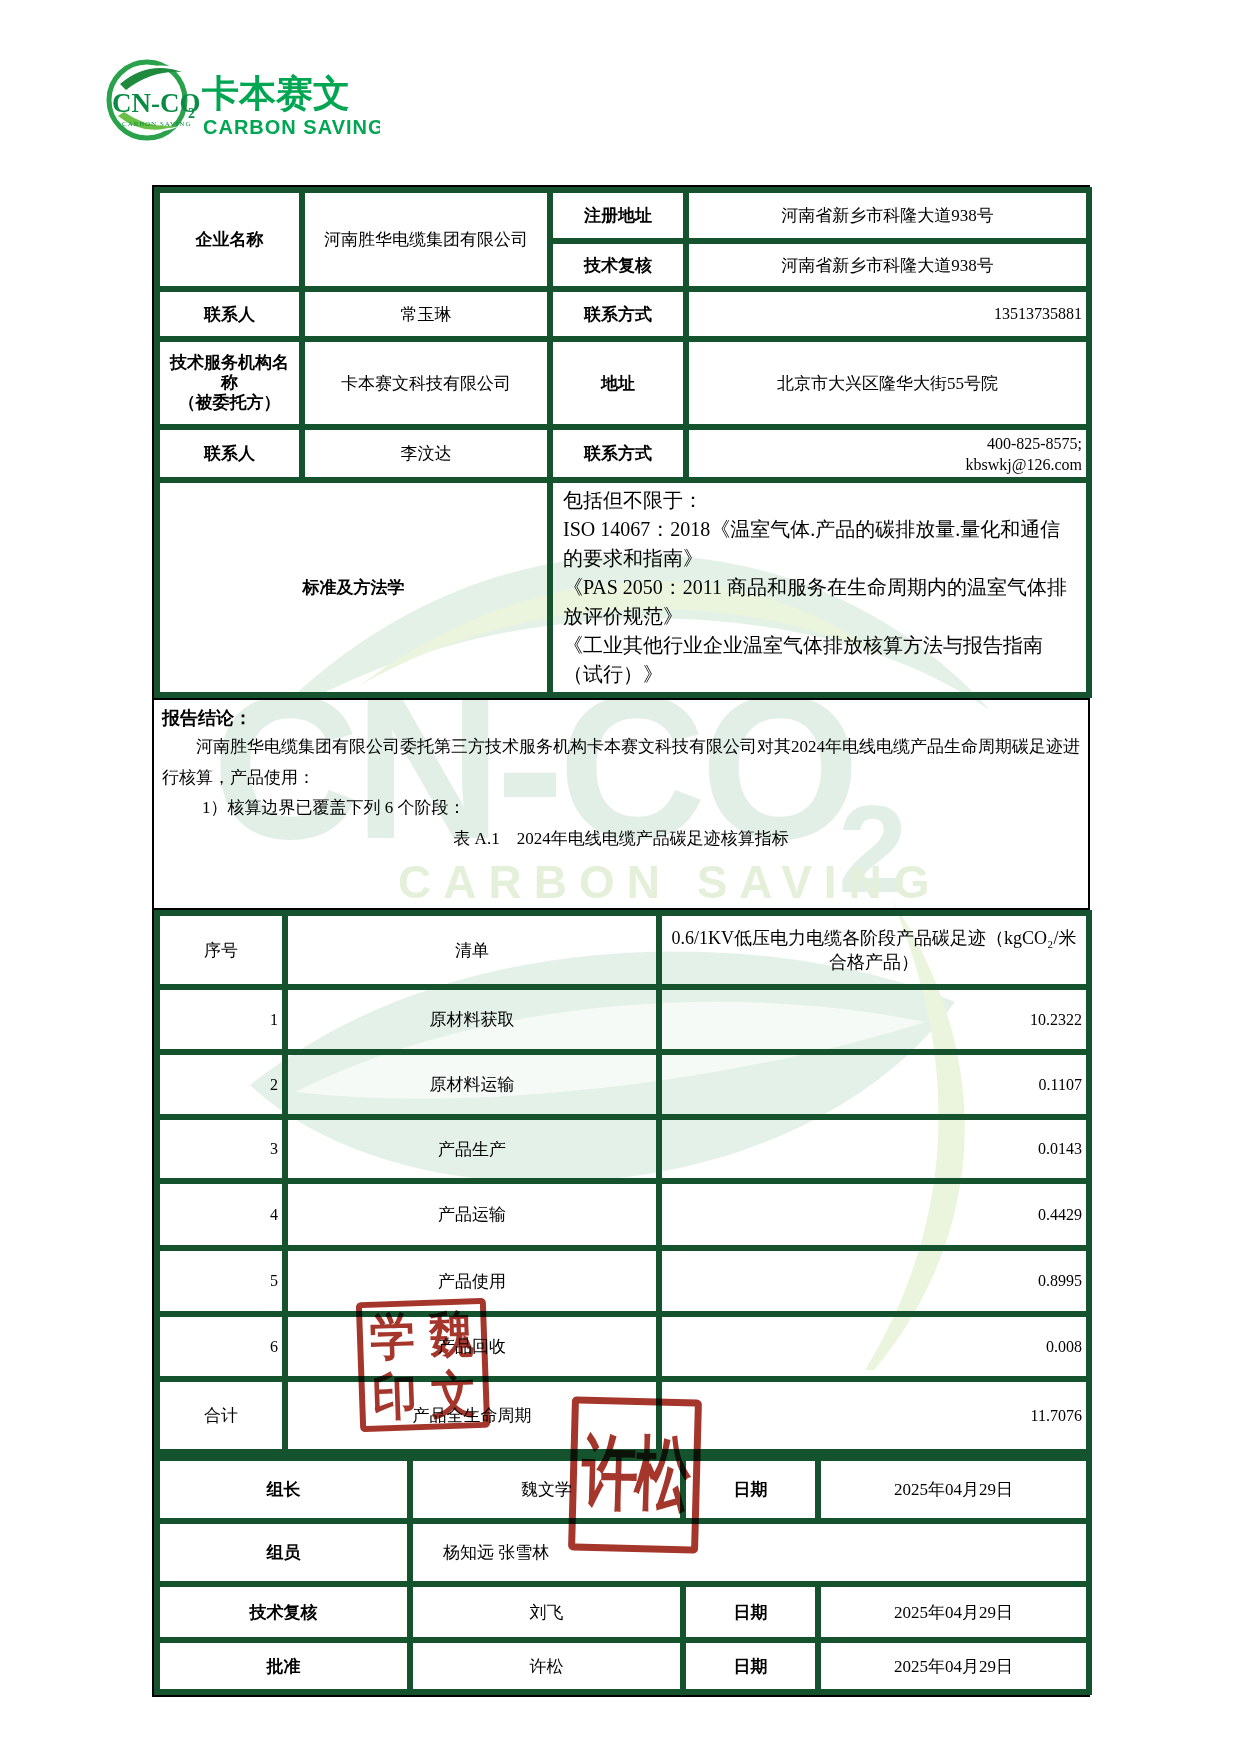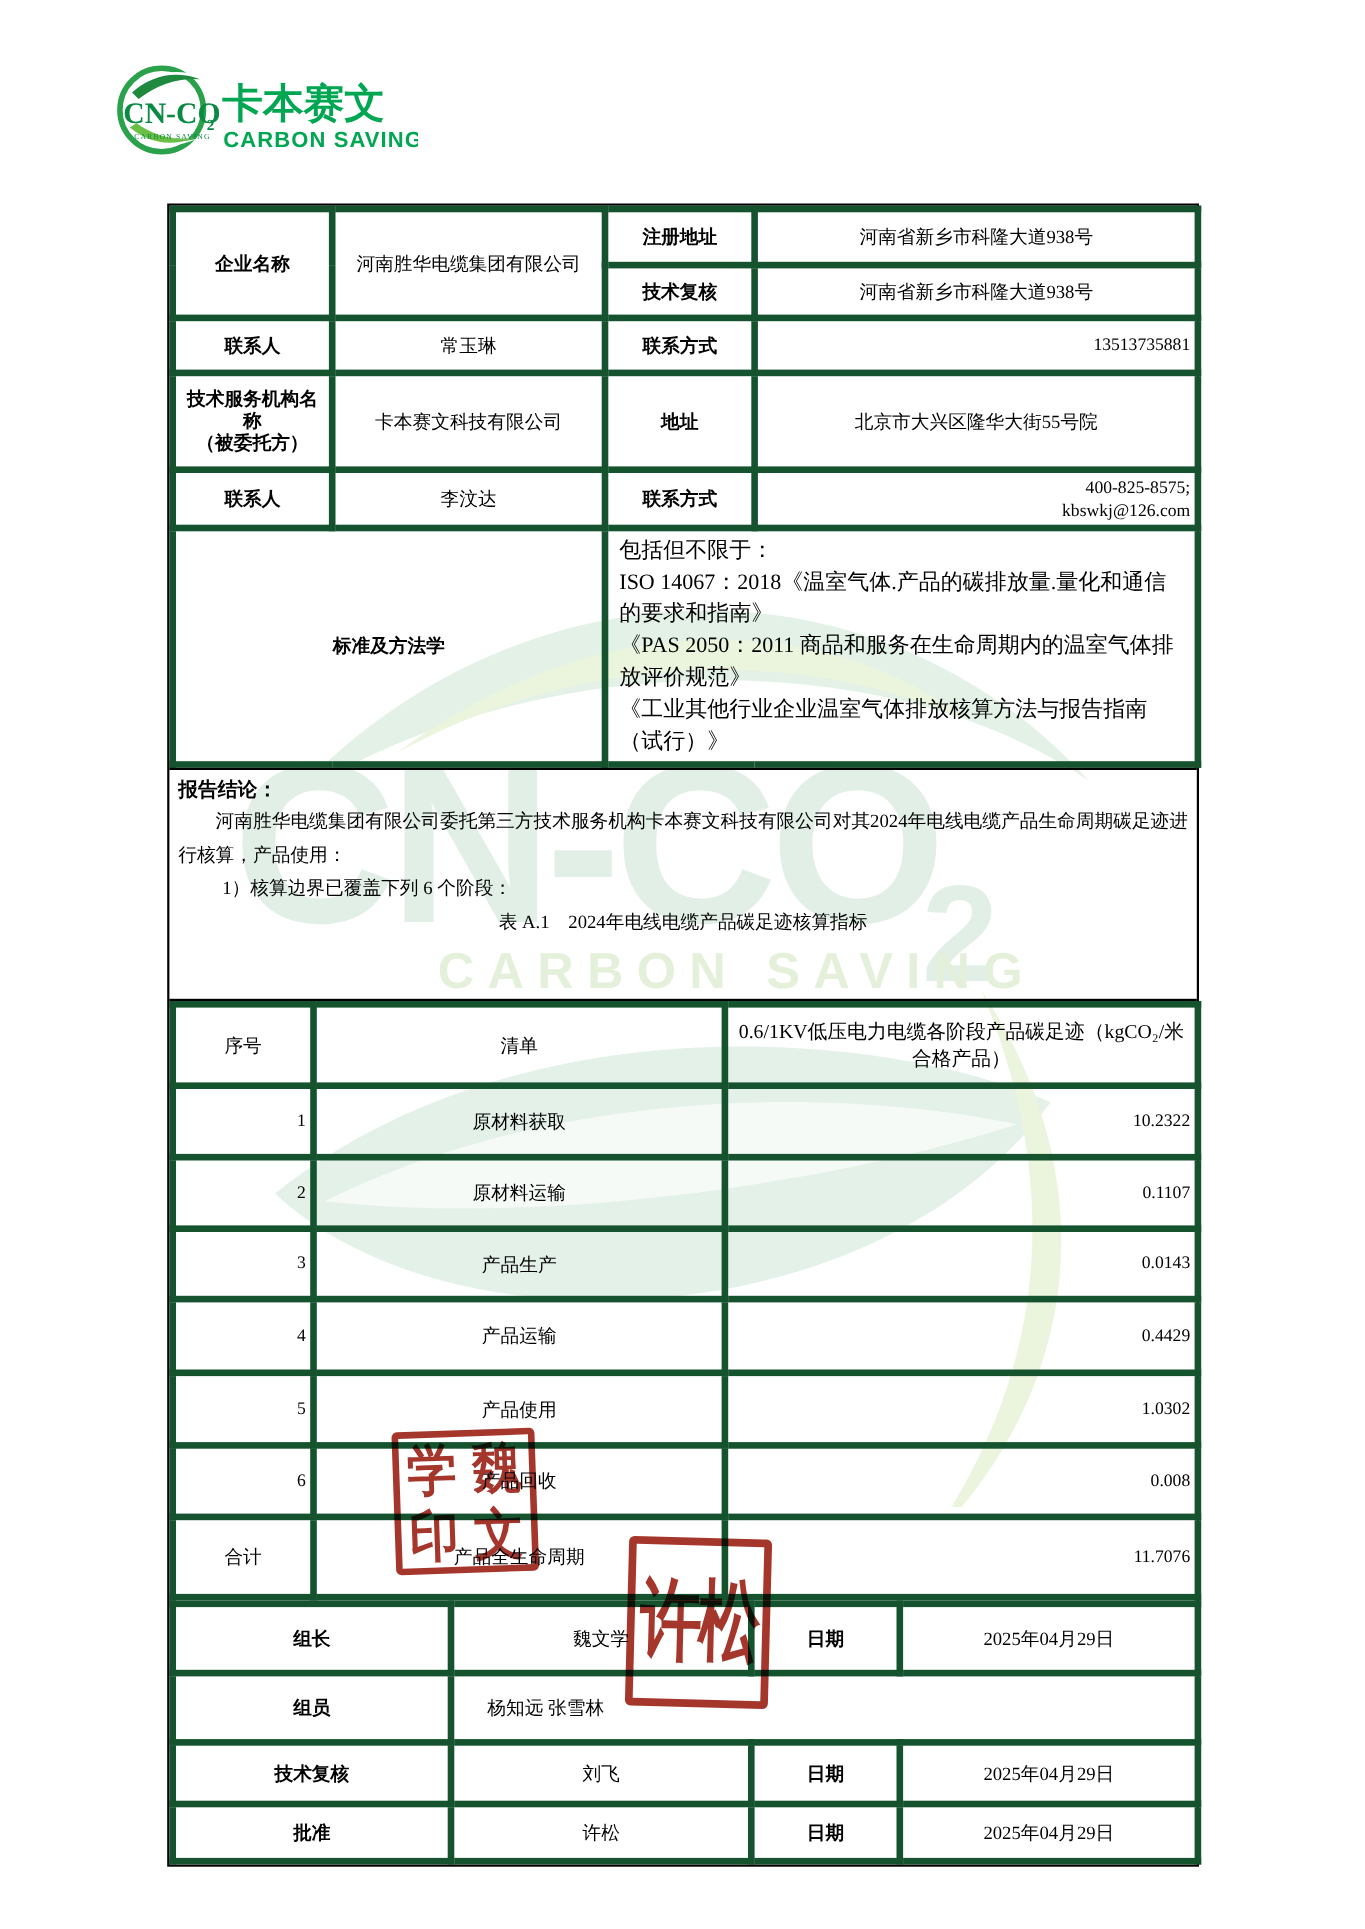--- a/index.html
+++ b/index.html
@@ -188,21 +188,21 @@
         <td class="num">0.0143</td>
       </tr>
       <tr class="r59">
         <td class="num">4</td>
         <td class="val">产品运输</td>
         <td class="num">0.4429</td>
       </tr>
       <tr class="r58">
         <td class="num">5</td>
         <td class="val">产品使用</td>
-        <td class="num">1.0302</td>
+        <td class="num">0.8995</td>
       </tr>
       <tr class="r57">
         <td class="num">6</td>
         <td class="val">产品回收</td>
         <td class="num">0.008</td>
       </tr>
       <tr class="r65">
         <td class="val">合计</td>
         <td class="val">产品全生命周期</td>
         <td class="num">11.7076</td>

